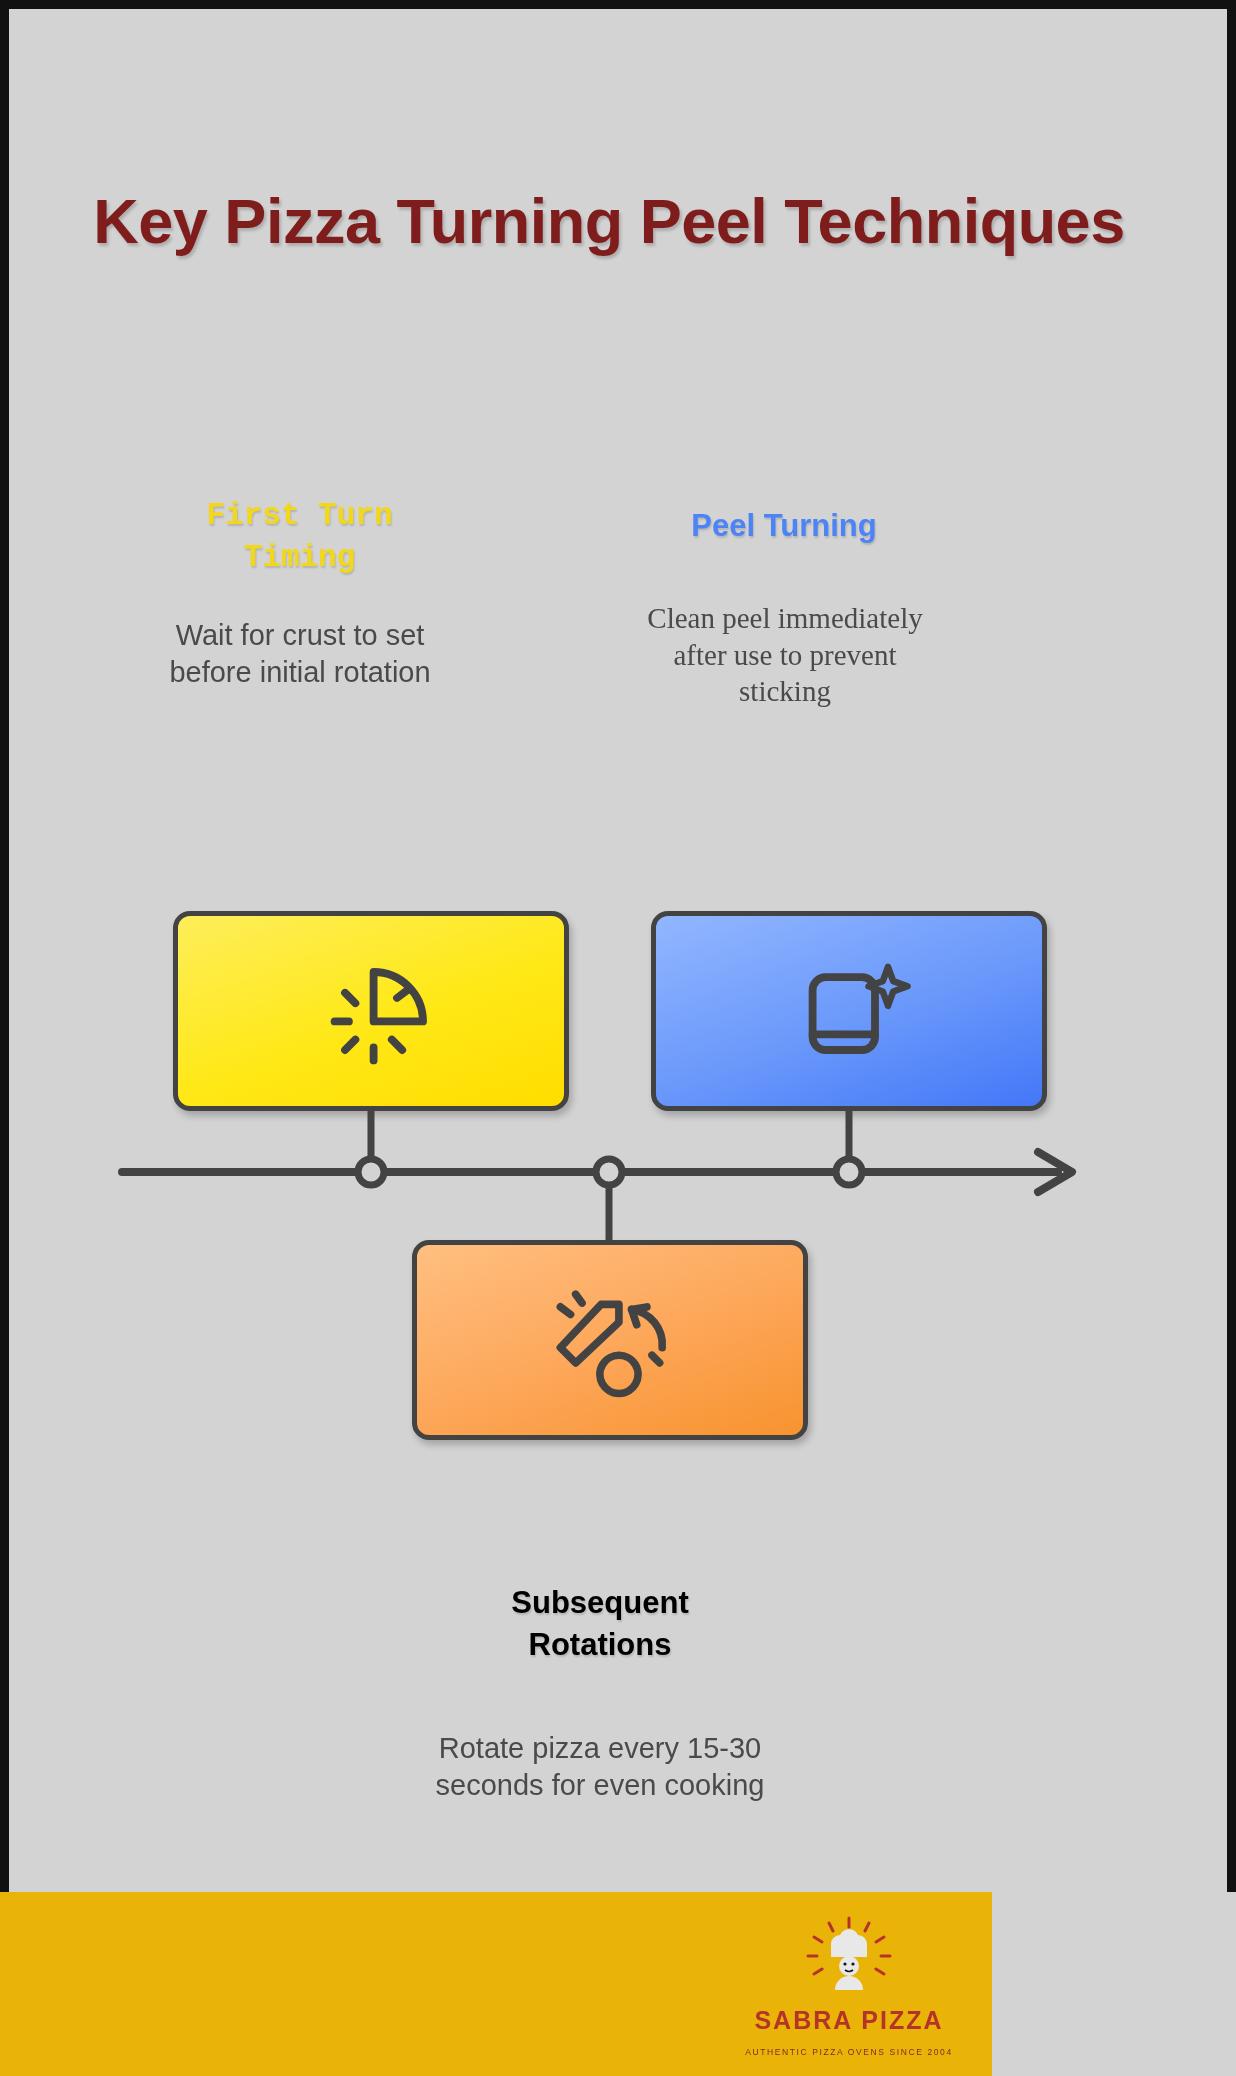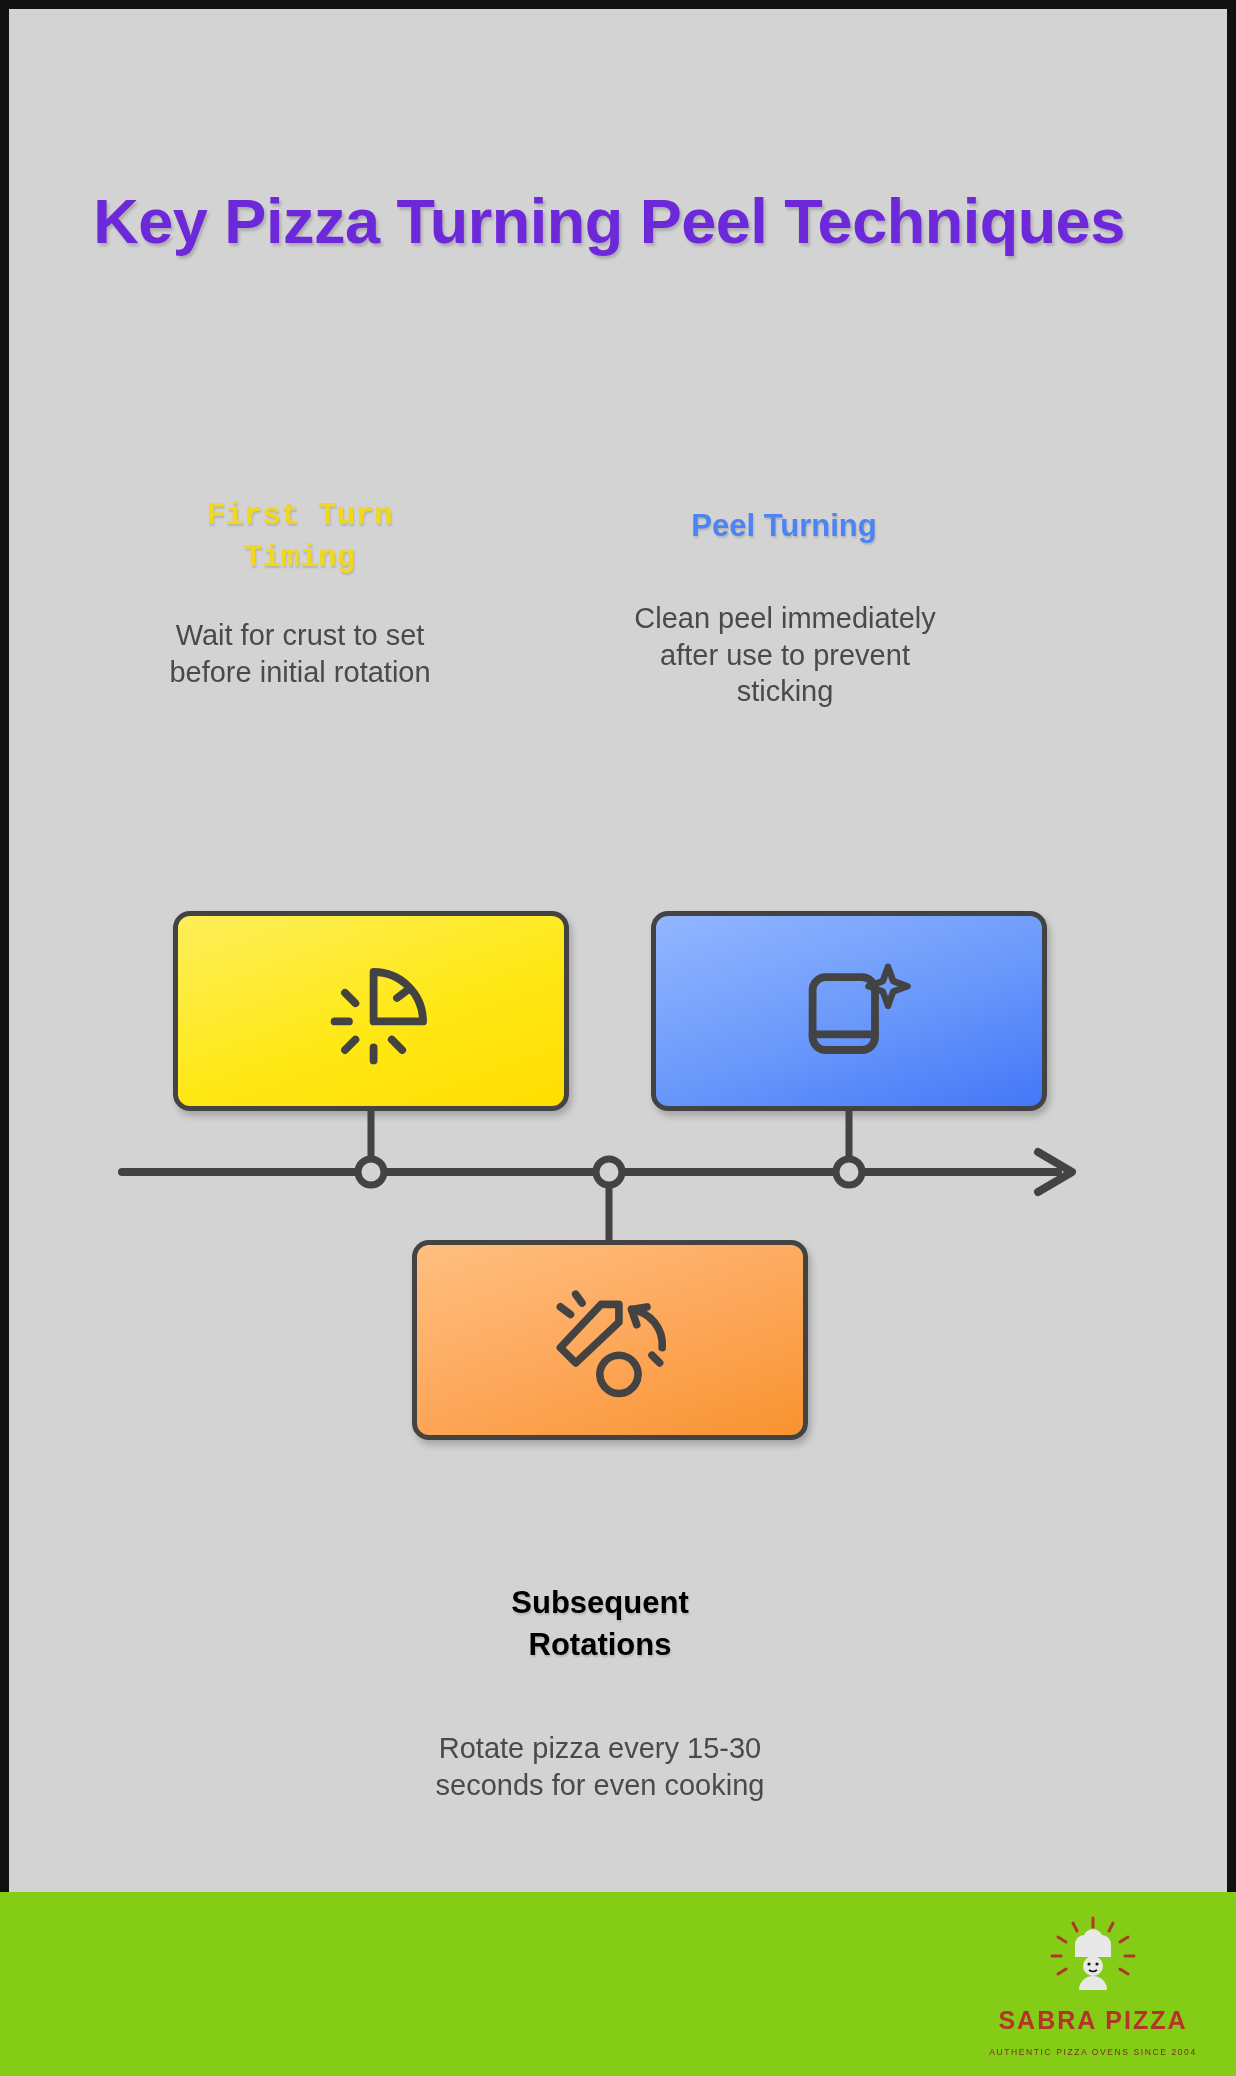--- a/index.html
+++ b/index.html
@@ -22,38 +22,38 @@
   }
   .bar-left {
     position:absolute; left:0; top:0; width:9px; height:1892px;
     background:#111111;
   }
   .bar-right {
     position:absolute; right:0; top:0; width:9px; height:1892px;
     background:#111111;
   }
   .footer {
-    position:absolute; left:0; bottom:0; width:1236px; height:184px;
-    background:#84cc16;
+    position:absolute; left:0; bottom:0; width:992px; height:184px;
+    background:#eab308;
   }
   .canvas {
     position:absolute; left:9px; top:9px;
     width:1218px; height:1883px;
     background:#d3d3d3;
   }
 
   
   .title {
     position:absolute;
     left:0; top:185px; width:1218px;
     text-align:center;
     font-size:63px;
     font-weight:bold;
     line-height:1.17;
-    color:#6d28d9;
+    color:#7f1d1d;
     letter-spacing:-0.5px;
     text-shadow:2px 3px 3px rgba(0,0,0,0.18);
   }
 
   
   .lbl {
     position:absolute;
     text-align:center;
     font-size:31px;
     font-weight:bold;
@@ -66,21 +66,21 @@
     font-size:29px;
     font-weight:normal;
     line-height:1.26;
     color:#4a4a4a;
   }
 
   #lbl-a { left:152px; top:495px;  width:295px; color:#f2d818;font-family:Liberation Mono, monospace; }
   #desc-a{ left:140px; top:617px;  width:320px; }
 
   #lbl-b { left:634px; top:505px;  width:300px; color:#4c84f5; }
-  #desc-b{ left:630px; top:600px;  width:310px; }
+  #desc-b{ left:630px; top:600px;  width:310px;font-family:Liberation Serif, serif; }
 
   #lbl-c { left:440px; top:1582px; width:320px; color:#000000; }
   #desc-c{ left:410px; top:1730px; width:380px; }
 
   
   .card {
     position:absolute;
     border:5px solid #434343;
     border-radius:17px;
     box-sizing:border-box;

